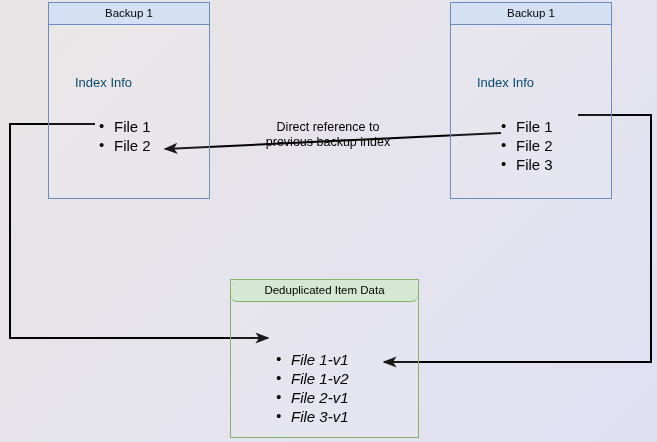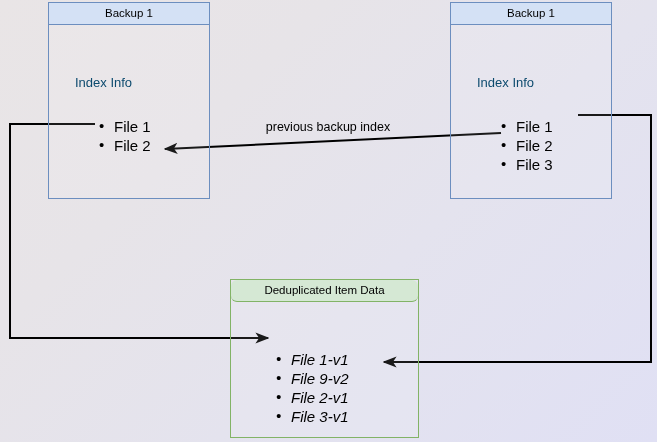--- a/index.html
+++ b/index.html
@@ -150,24 +150,25 @@
         <li>File 3</li>
       </ul>
     </div>
   </div>
 
   <div class="box box-green" id="dedup">
     <div class="box-header hdr-green">Deduplicated Item Data</div>
     <div class="box-body">
       <ul class="bullet-list">
         <li>File 1-v1</li>
-        <li>File 9-v2</li>
+        <li>File 1-v2</li>
         <li>File 2-v1</li>
         <li>File 3-v1</li>
       </ul>
     </div>
   </div>
 
   <div class="edge-label">
+    <div>Direct reference to</div>
     <div>previous backup index</div>
   </div>
 
 </div>
 
 </body></html>

